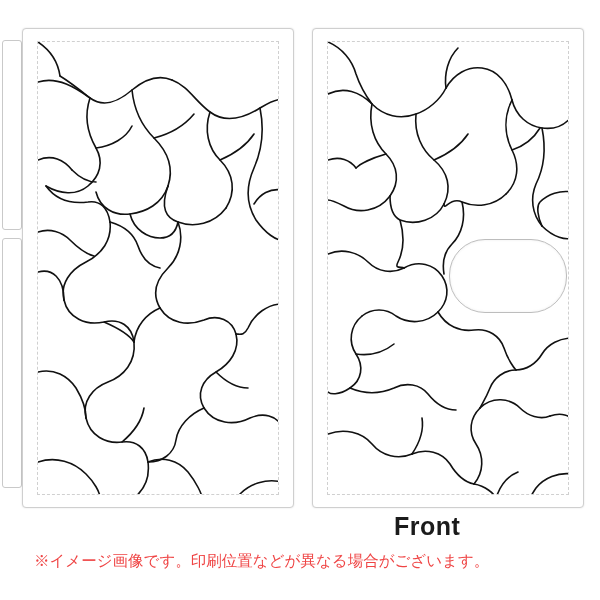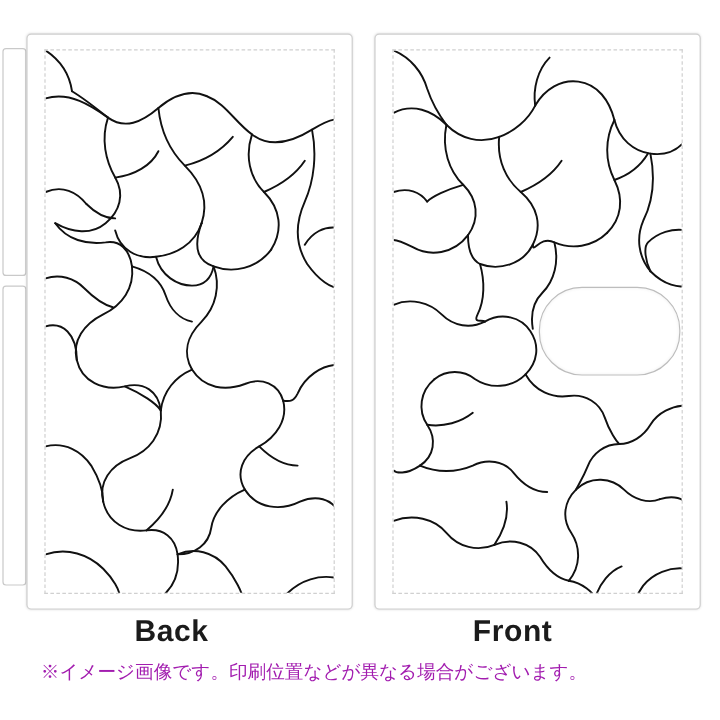--- a/index.html
+++ b/index.html
@@ -118,21 +118,21 @@
     top: 0;
   }
   .notes {
     position: absolute;
     left: 34px;
     top: 550px;
     width: 545px;
   }
   .note-line {
     font-size: 15.5px;
-    color: #a21caf;
+    color: #ef4444;
     line-height: 22px;
     white-space: nowrap;
   }
 </style>
 </head>
 <body>
 
 <div class="product-stage">
 
   <div class="spine-tab spine-top"></div>
@@ -231,19 +231,18 @@
           <path d="M168 456 C 172 444, 180 434, 190 430"></path>
         </g>
       </svg>
     </div>
     <div class="camera-window"></div>
   </div>
 
 </div>
 
 <div class="label-row">
-  <div class="label label-back">Back</div>
   <div class="label label-front">Front</div>
 </div>
 
 <div class="notes">
   <div class="note-line">※イメージ画像です。印刷位置などが異なる場合がございます。</div>
 </div>
 
 </body></html>

